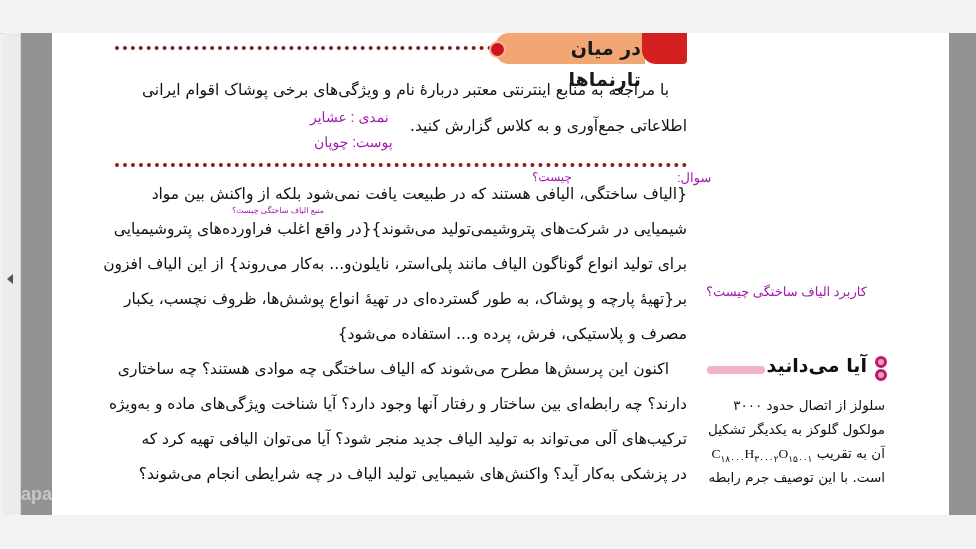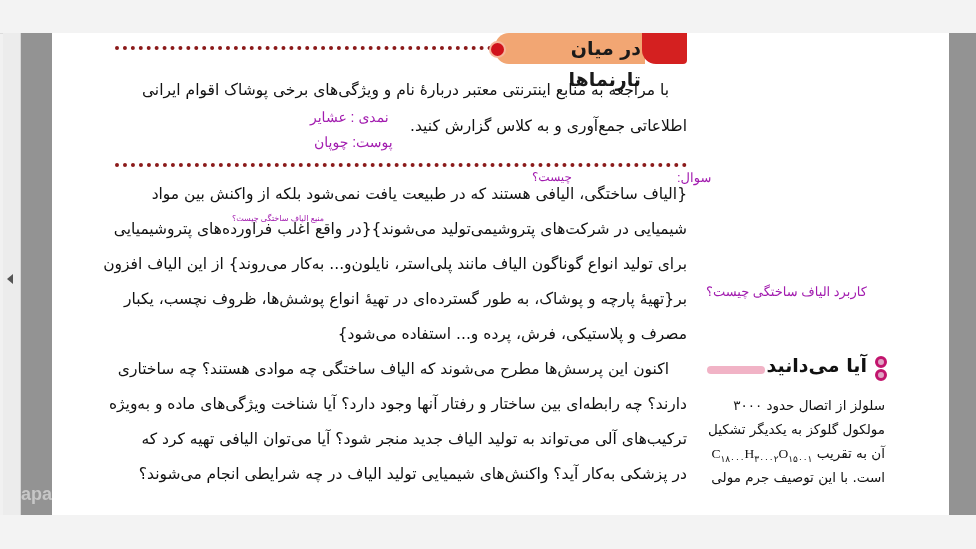--- a/index.html
+++ b/index.html
@@ -53,21 +53,21 @@
     <div class="line" style="top:0; right:18px;">با مراجعه به منابع اینترنتی معتبر دربارهٔ نام و ویژگی‌های برخی پوشاک اقوام ایرانی</div>
     <div class="line" style="top:36px;">اطلاعاتی جمع‌آوری و به کلاس گزارش کنید.</div>
   </div>
   <div class="note" style="left:258px; top:76px; font-size:14px;">نمدی : عشایر</div>
   <div class="note" style="left:262px; top:101px; font-size:14px;">پوست: چوپان</div>
 
   <div class="dots" style="left:63px; top:130px; width:572px;"></div>
 
   <div class="note" style="left:625px; top:137px; font-size:13px;">سوال:</div>
   <div class="note" style="left:480px; top:137px; font-size:12px;">چیست؟</div>
-  <div class="note" style="left:180px; top:173px; font-size:8px;margin-top:8px;">منبع الیاف ساختگی چیست؟</div>
+  <div class="note" style="left:180px; top:173px; font-size:8px;">منبع الیاف ساختگی چیست؟</div>
   <div class="note" style="left:654px; top:251px; font-size:13px;">کاربرد الیاف ساختگی چیست؟</div>
 
   <div class="para" style="left:63px; top:152px; width:572px; height:340px;">
     <div class="line" style="top:0;">{الیاف ساختگی، الیافی هستند که در طبیعت یافت نمی‌شود بلکه از واکنش بین مواد</div>
     <div class="line" style="top:35px;">شیمیایی در شرکت‌های پتروشیمی‌تولید می‌شوند}{در واقع اغلب فراورده‌های پتروشیمیایی</div>
     <div class="line" style="top:70px;">برای تولید انواع گوناگون الیاف مانند پلی‌استر، نایلون‌و... به‌کار می‌روند} از این الیاف افزون</div>
     <div class="line" style="top:105px;">بر{تهیهٔ پارچه و پوشاک، به طور گسترده‌ای در تهیهٔ انواع پوشش‌ها، ظروف نچسب، یکبار</div>
     <div class="line" style="top:140px;">مصرف و پلاستیکی، فرش، پرده و... استفاده می‌شود}</div>
     <div class="line" style="top:175px; right:18px;">اکنون این پرسش‌ها مطرح می‌شوند که الیاف ساختگی چه موادی هستند؟ چه ساختاری</div>
     <div class="line" style="top:210px;">دارند؟ چه رابطه‌ای بین ساختار و رفتار آنها وجود دارد؟ آیا شناخت ویژگی‌های ماده و به‌ویژه</div>
@@ -82,17 +82,17 @@
     <div class="box-title">آیا می‌دانید</div>
   </div>
 
   <div class="box-text">
     <div class="box-line">سلولز از اتصال حدود ۳۰۰۰</div>
     <div class="box-line">مولکول گلوکز به یکدیگر تشکیل</div>
     <div class="box-line">
       <span>آن به تقریب</span>
       <span style="direction:ltr; unicode-bidi:embed; font-family:'Liberation Serif', serif;"><span>C</span><sub>۱۸۰۰۰</sub><span>H</span><sub>۳۰۰۰۲</sub><span>O</span><sub>۱۵۰۰۱</sub></span>
     </div>
-    <div class="box-line">است. با این توصیف جرم مولی</div>
+    <div class="box-line">است. با این توصیف جرم رابطه</div>
   </div>
 </div>
 
 <div class="bottombar"></div>
 
 </body></html>

